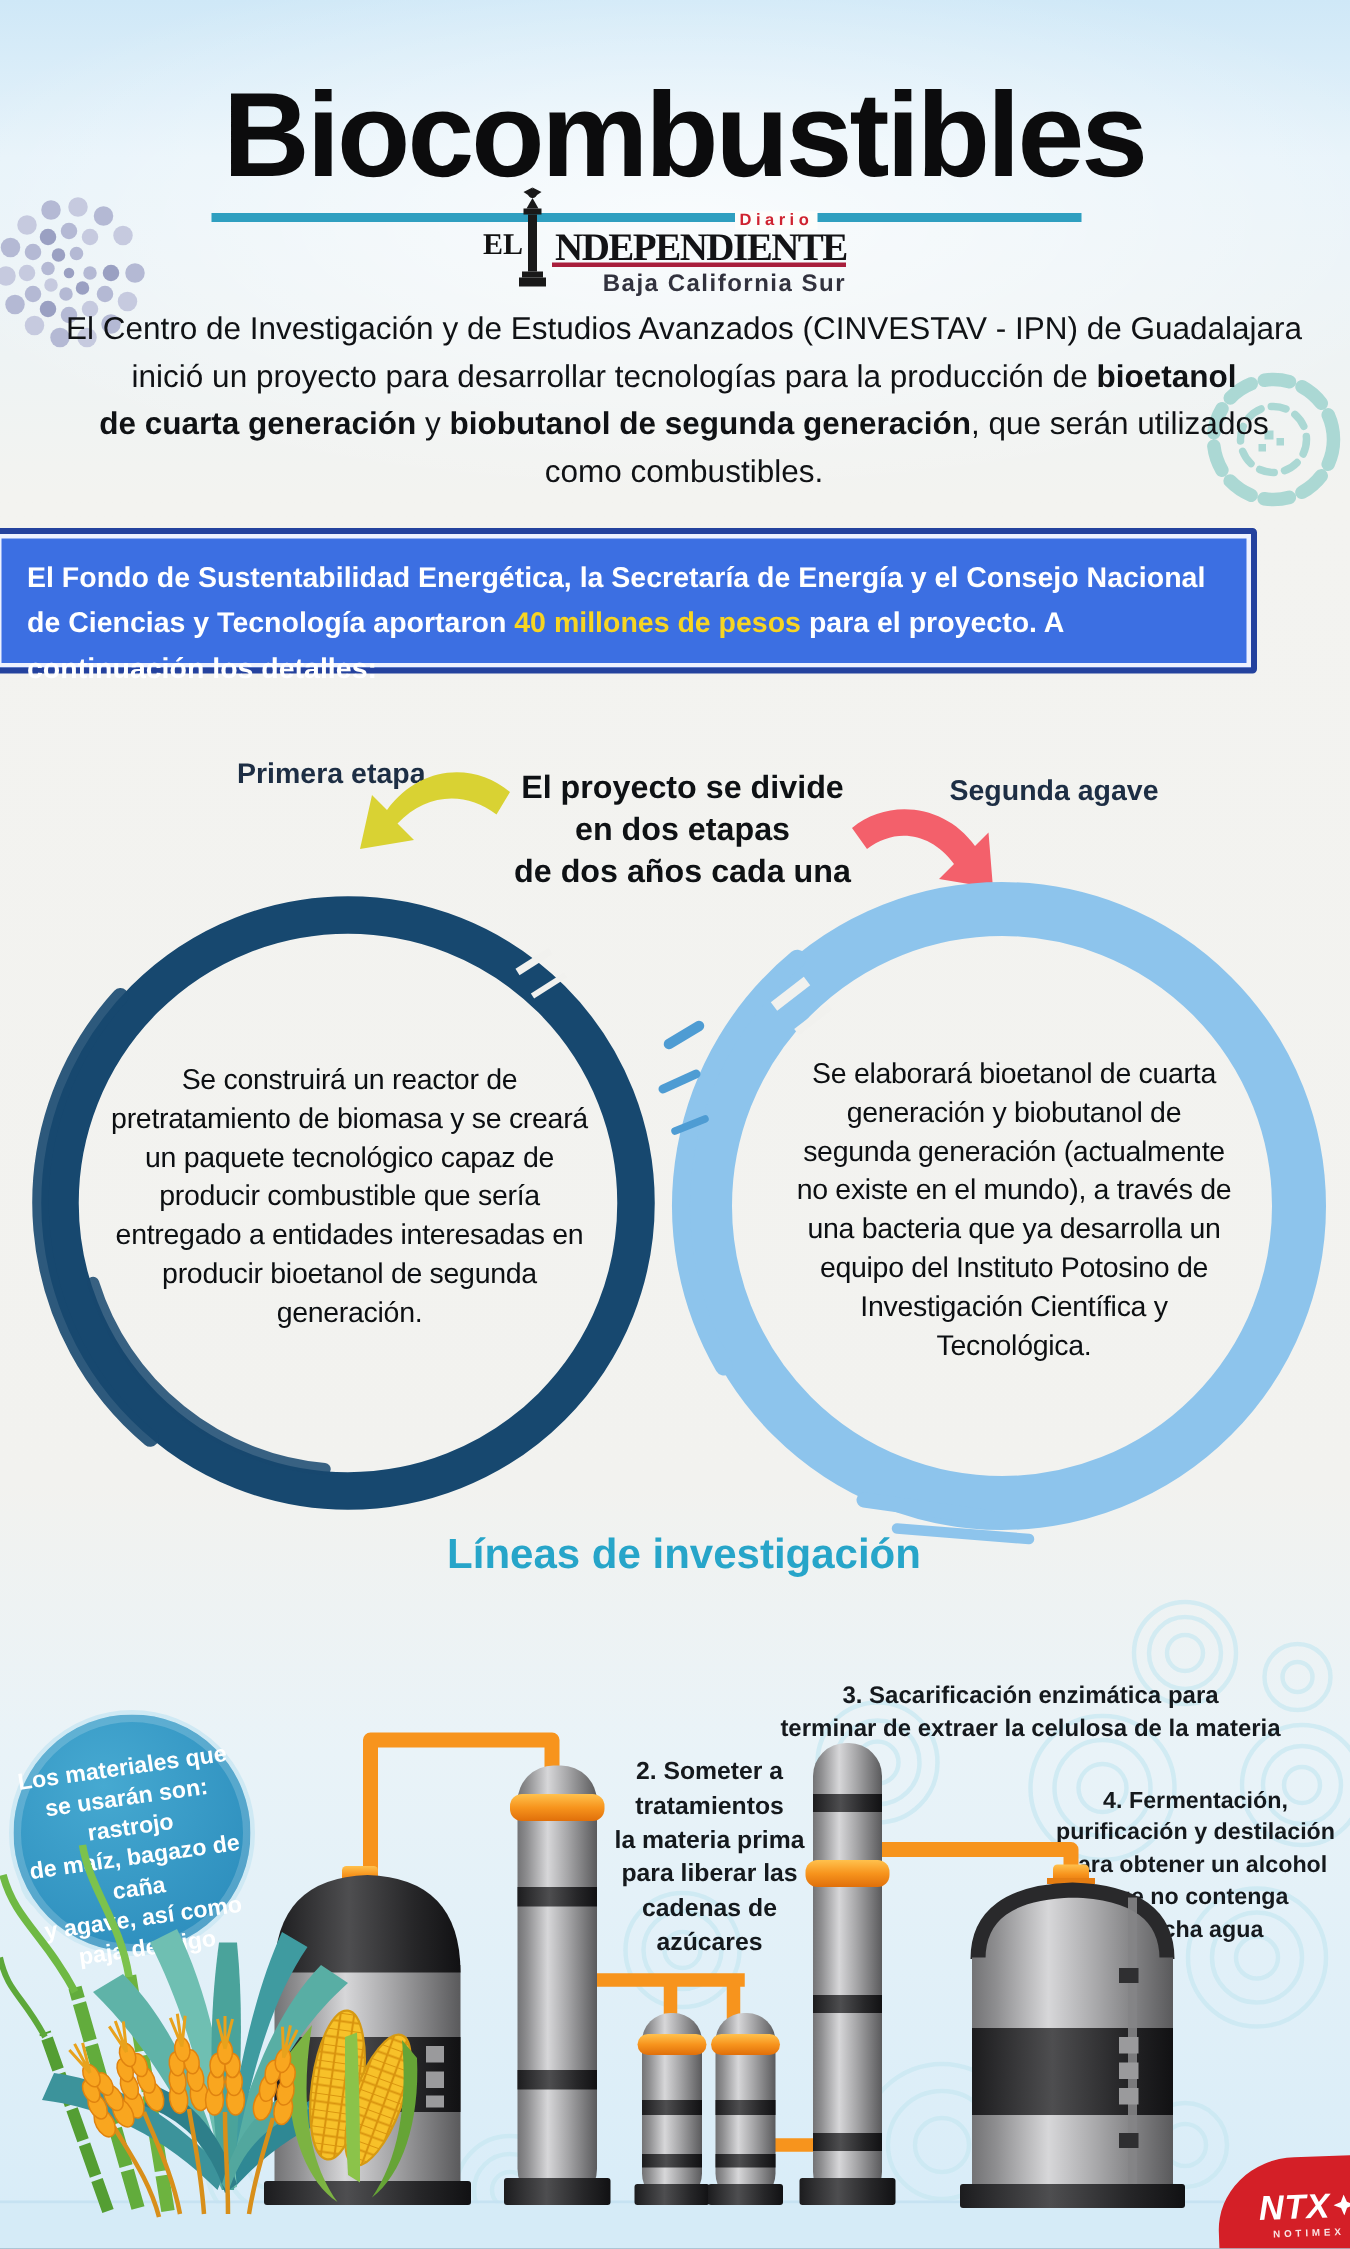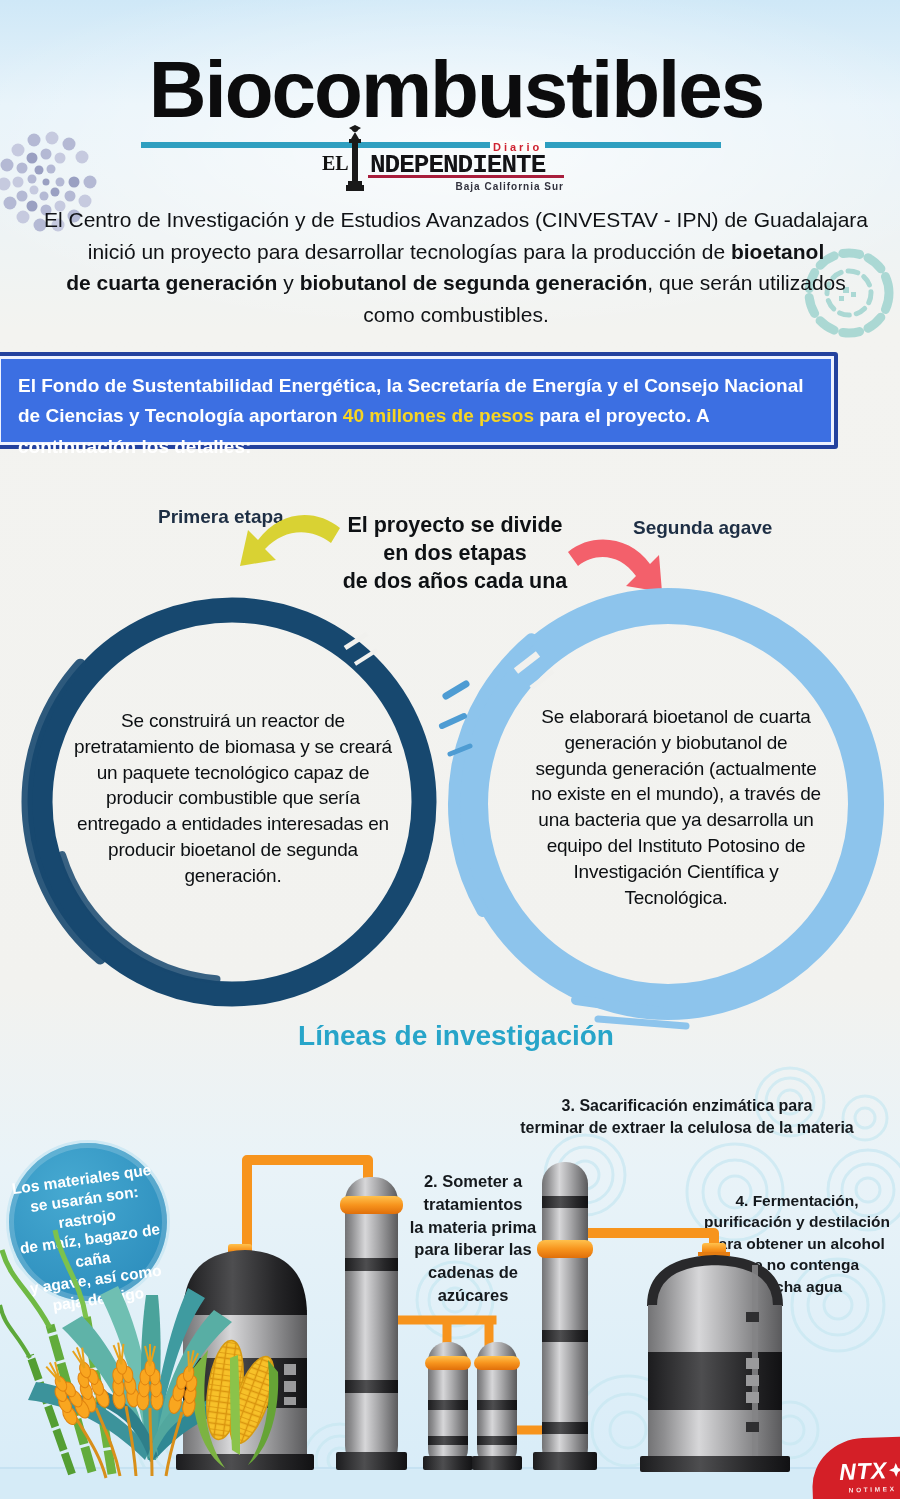--- a/index.html
+++ b/index.html
@@ -14,26 +14,26 @@
   .abs{position:absolute;}
   .pre{white-space:pre-line;margin-top:20px;}
   svg{display:block;}
 
   .title{top:50px;left:0;right:0;text-align:center;font-size:80px;font-weight:800;
          letter-spacing:-2px;color:#0c0c0d;line-height:1;}
 
   
   .teal-line{left:141px;top:142px;width:580px;height:6px;background:#2f9fc0;}
   .logo-el{left:322px;top:152px;font-family:"Liberation Serif",serif;font-weight:700;font-size:20px;color:#111;}
-  .logo-name{left:370px;top:150px;font-family:Liberation Mono, monospace;font-weight:700;font-size:26px;
+  .logo-name{left:370px;top:150px;font-family:Liberation Serif, serif;font-weight:700;font-size:26px;
              letter-spacing:-1px;color:#131316;}
   .logo-diario{left:490px;top:141px;font-size:11px;font-weight:700;letter-spacing:3px;color:#cf2230;
                background:#fdfdfb;padding:0 3px;}
   .logo-redline{left:368px;top:175px;width:196px;height:3px;background:#a81e3c;}
-  .logo-tagline{left:368px;top:181px;width:196px;text-align:right;font-size:10px;font-weight:700;
+  .logo-tagline{left:368px;top:181px;width:196px;text-align:right;font-size:16px;font-weight:700;
                 letter-spacing:1px;color:#32323e;}
 
   .intro{top:204px;left:20px;right:20px;text-align:center;font-size:21px;line-height:1.5;color:#101215;}
   .seg-n{font-weight:500;}
   .seg-b{font-weight:800;}
 
   .funding{left:-6px;top:352px;width:844px;height:97px;background:#3c6fe2;border:4px solid #24429e;
            box-shadow:inset 0 0 0 3px #eef2ff;border-radius:3px;box-sizing:border-box;
            padding:15px 18px 0 20px;color:#ffffff;font-size:19px;font-weight:700;line-height:1.6;}
   .amount{color:#f7d522;}
@@ -258,21 +258,21 @@
       <g>
           <circle cx="868" cy="90" r="12"></circle>
           <circle cx="868" cy="90" r="26"></circle>
           <circle cx="868" cy="90" r="40"></circle>
         </g>
     </g>
     <rect x="0" y="367" width="900" height="2" fill="#c6e2f2"></rect>
     <rect x="0" y="369" width="900" height="30" fill="#d5ebf7"></rect>
   </svg>
 
-  <div class="abs item pre" style="left:492px;top:1075px;width:390px;font-size:16px">3. Sacarificación enzimática para
+  <div class="abs item pre" style="left:492px;top:1100px;width:390px;font-size:16px">3. Sacarificación enzimática para
 terminar de extraer la celulosa de la materia</div>
   <div class="abs item pre" style="left:398px;top:1150px;width:150px;font-size:16.5px">2. Someter a
 tratamientos
 la materia prima
 para liberar las
 cadenas de
 azúcares</div>
   <div class="abs item pre" style="left:692px;top:1170px;width:210px;font-size:15.5px">4. Fermentación,
 purificación y destilación
 para obtener un alcohol

